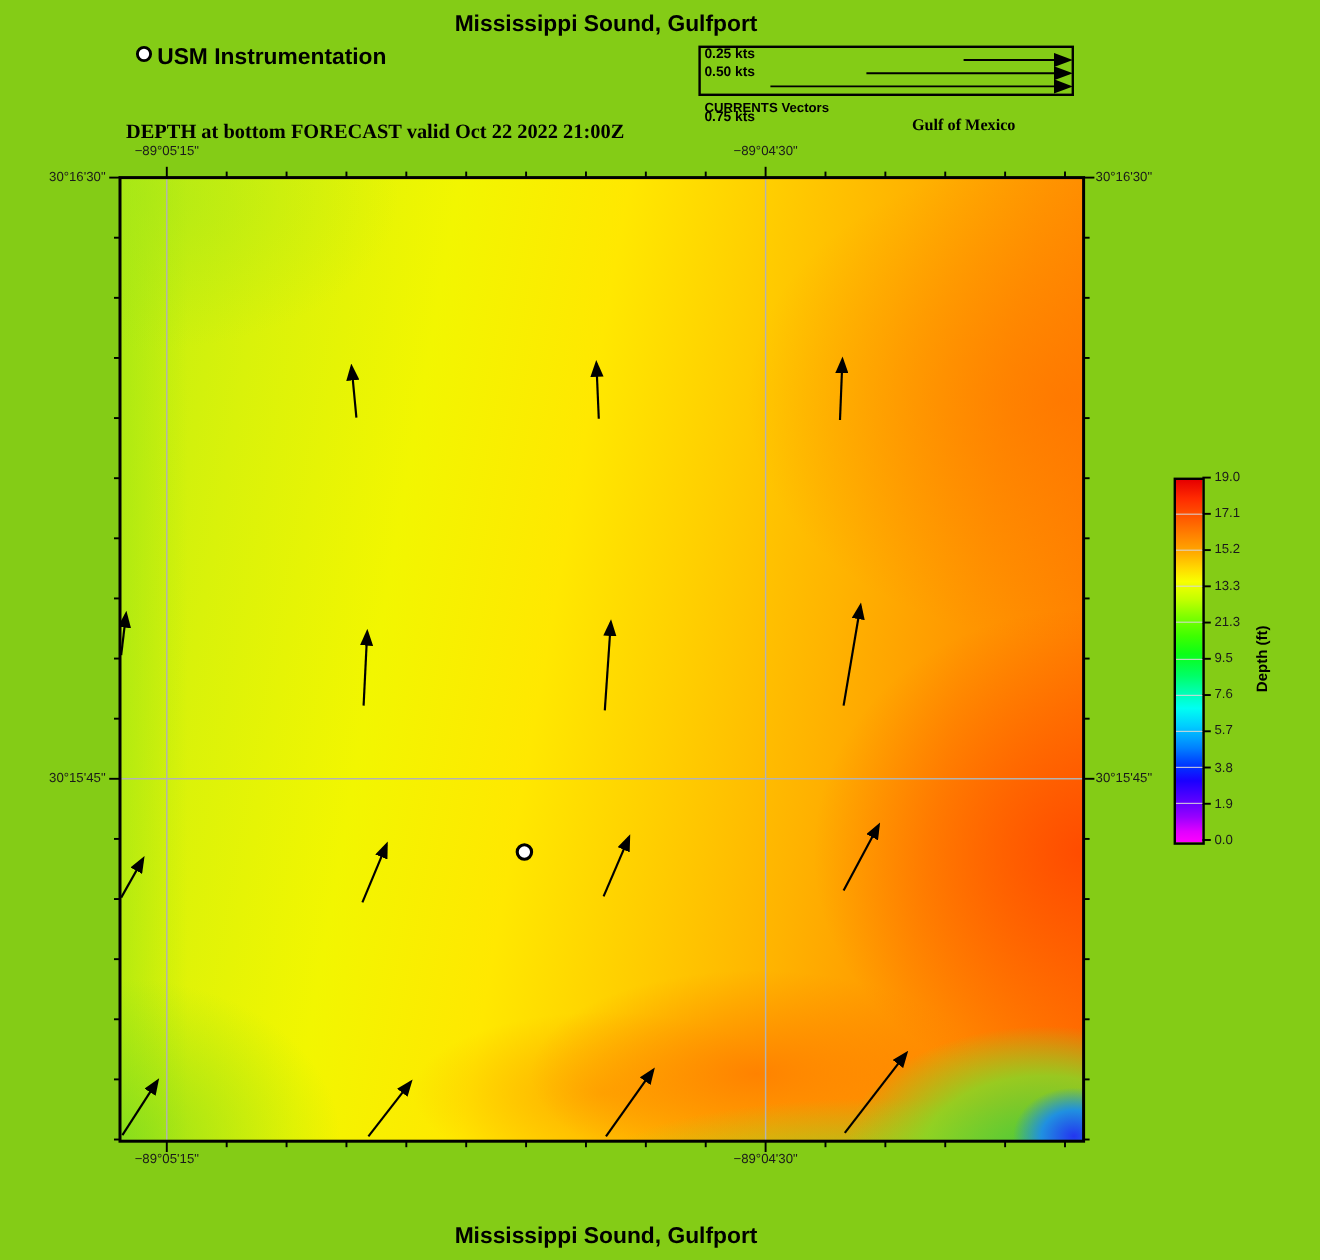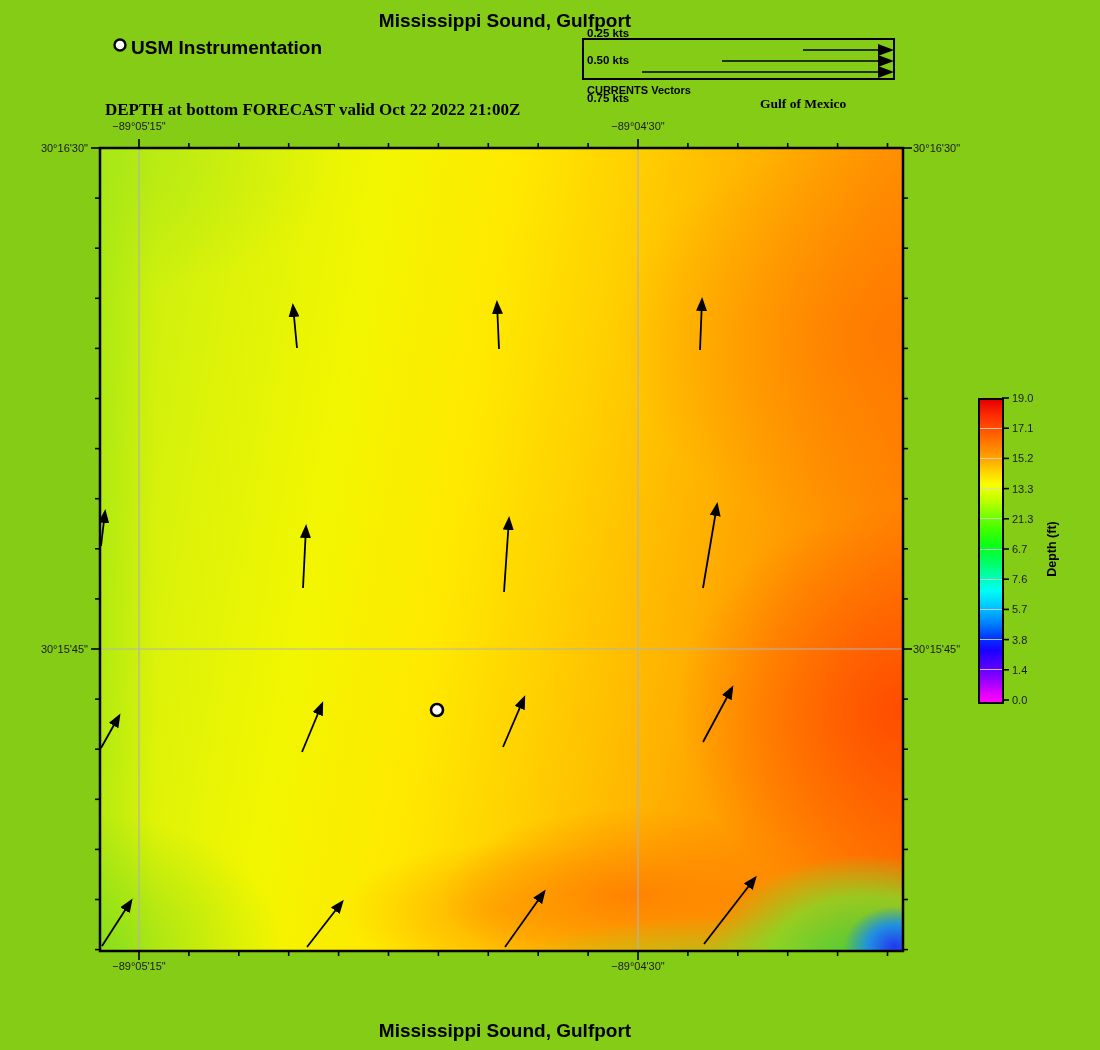--- a/index.html
+++ b/index.html
@@ -52,21 +52,21 @@
   <div id="subtitle" class="abs serif-b">DEPTH at bottom FORECAST valid Oct 22 2022 21:00Z</div>
   <div id="gulf-label" class="abs serif-b">Gulf of Mexico</div>
   <div id="bottom-title" class="abs sans-b">Mississippi Sound, Gulfport</div>
 
   <svg class="abs" style="left:112px;top:37px;" width="16" height="16">
     <circle cx="8" cy="8" r="5.5" fill="#ffffff" stroke="#000000" stroke-width="2.4"></circle>
   </svg>
   <div id="usm-label" class="abs sans-b">USM Instrumentation</div>
 
   <div id="vector-legend-box" class="abs"></div>
-  <div class="abs sans-b vleg-label" style="left:587px;top:28px;">0.25 kts</div>
+  <div class="abs sans-b vleg-label" style="left:587px;top:40px;">0.25 kts</div>
   <div class="abs sans-b vleg-label" style="left:587px;top:55px;">0.50 kts</div>
   <div class="abs sans-b vleg-label" style="left:587px;top:66px;margin-top:27px;">0.75 kts</div>
   <div id="currents-caption" class="abs sans-b">CURRENTS Vectors</div>
 
   <div class="abs coord" style="left:79px;top:120px;width:120px;text-align:center;">−89°05'15"</div>
   <div class="abs coord" style="left:578px;top:120px;width:120px;text-align:center;">−89°04'30"</div>
 
   <div class="abs coord" style="left:79px;top:960px;width:120px;text-align:center;">−89°05'15"</div>
   <div class="abs coord" style="left:578px;top:960px;width:120px;text-align:center;">−89°04'30"</div>
 
@@ -78,25 +78,25 @@
 
   <div id="map-plot" class="abs"></div>
 
   <div id="colorbar-gradient" class="abs"></div>
   <div id="colorbar-labels" class="abs">
     <span>19.0</span>
     <span>17.1</span>
     <span>15.2</span>
     <span>13.3</span>
     <span>21.3</span>
-    <span>6.7</span>
+    <span>9.5</span>
     <span>7.6</span>
     <span>5.7</span>
     <span>3.8</span>
-    <span>1.4</span>
+    <span>1.9</span>
     <span>0.0</span>
   </div>
   <div id="colorbar-title" class="abs sans-b">Depth (ft)</div>
 
   <svg id="overlay-svg" class="abs" width="1100" height="1050">
     <defs>
       <marker id="ah" markerUnits="userSpaceOnUse" markerWidth="14" markerHeight="11" refX="11" refY="5.5" orient="auto">
         <path d="M0,0 L14,5.5 L0,11 z" fill="#000"></path>
       </marker>
       <marker id="ahBig" markerUnits="userSpaceOnUse" markerWidth="16" markerHeight="12" refX="13" refY="6" orient="auto">

